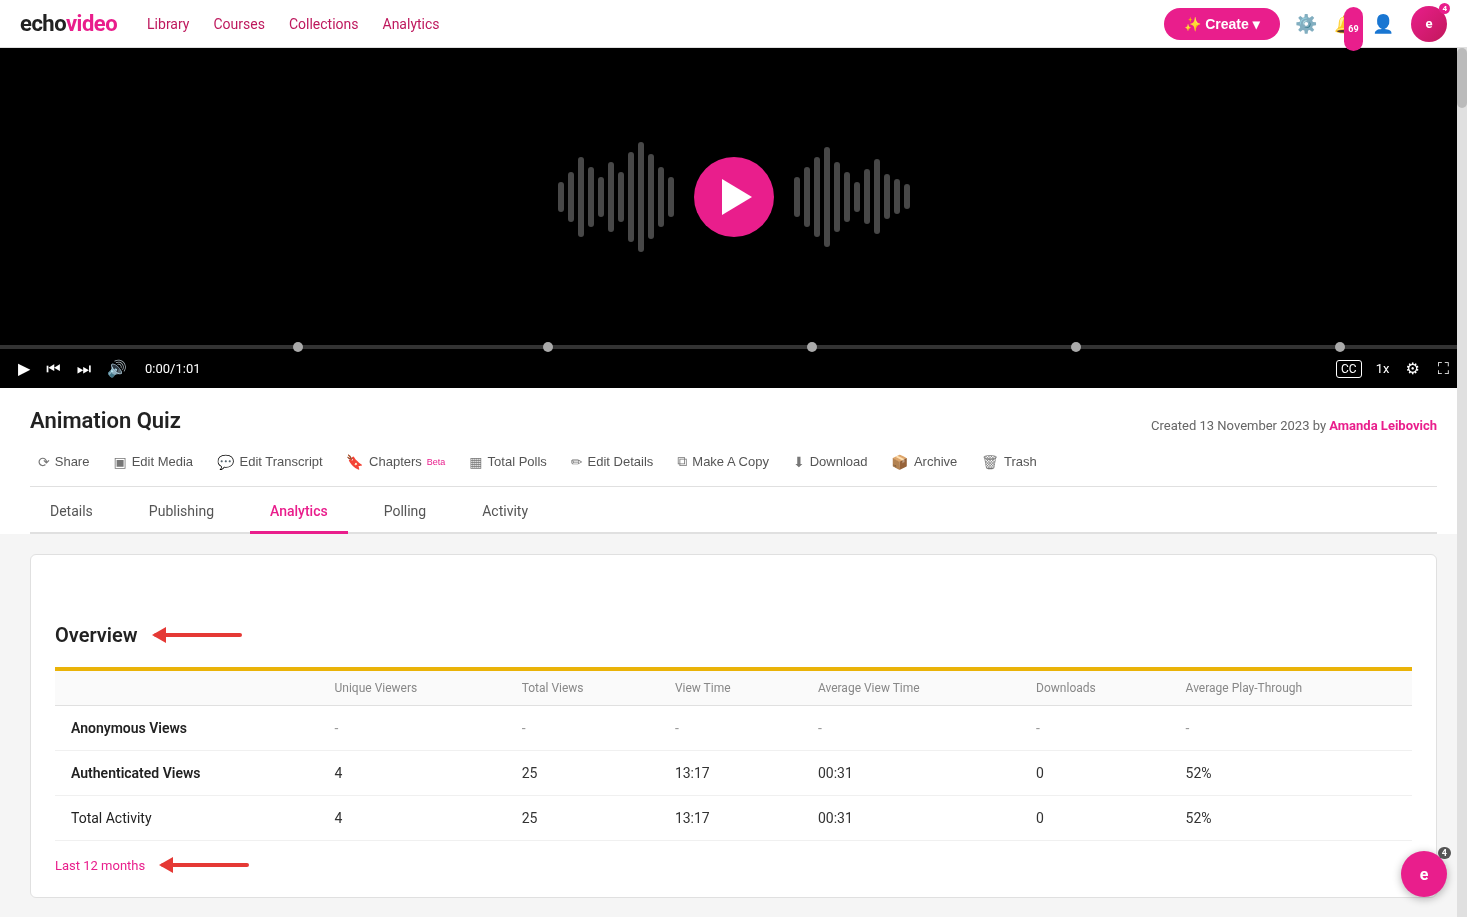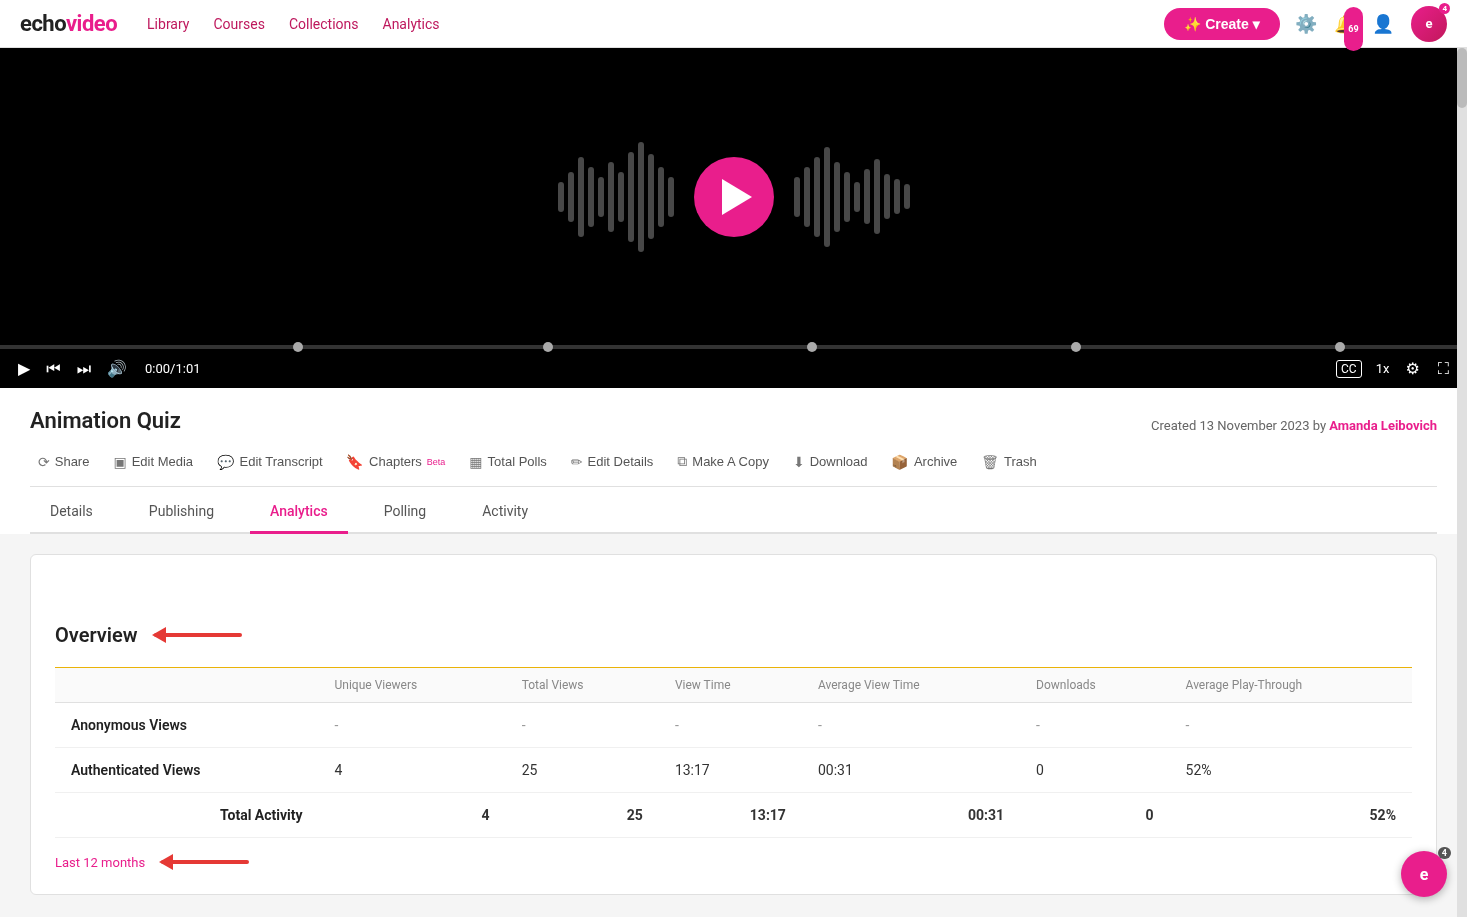--- a/index.html
+++ b/index.html
@@ -125,28 +125,28 @@
       border-top: 8px solid transparent;
       border-bottom: 8px solid transparent;
       border-right: 14px solid #e53935;
     }
 
     
     .overview-table { width: 100%; border-collapse: collapse; }
     .overview-table th {
       font-size: 12px; color: #888; font-weight: 400; text-align: left;
       padding: 10px 16px; border-bottom: 1px solid #e0e0e0;
-      border-top: 1px solid #eab308; background: #fafafa;
+      border-top: 4px solid #eab308; background: #fafafa;
     }
     .overview-table td {
       font-size: 14px; color: #333; padding: 14px 16px;
       border-bottom: 1px solid #f0f0f0;
     }
     .overview-table tr td:first-child { font-weight: 600; color: #222; }
-    .overview-table tbody tr:last-child td { font-weight: 700; text-align: right; }
+    .overview-table tbody tr:last-child td { font-weight: 400; }
     .overview-table td.dash { color: #999; }
 
     
     .last12 { margin-top: 16px; display: flex; align-items: center; gap: 16px; }
     .last12-text { font-size: 13px; color: #e91e8c; }
     .last12-arrow {
       width: 100px; height: 16px; position: relative; display: flex; align-items: center;
     }
     .last12-arrow::before {
       content: ''; position: absolute; left: 0; top: 50%; transform: translateY(-50%);

